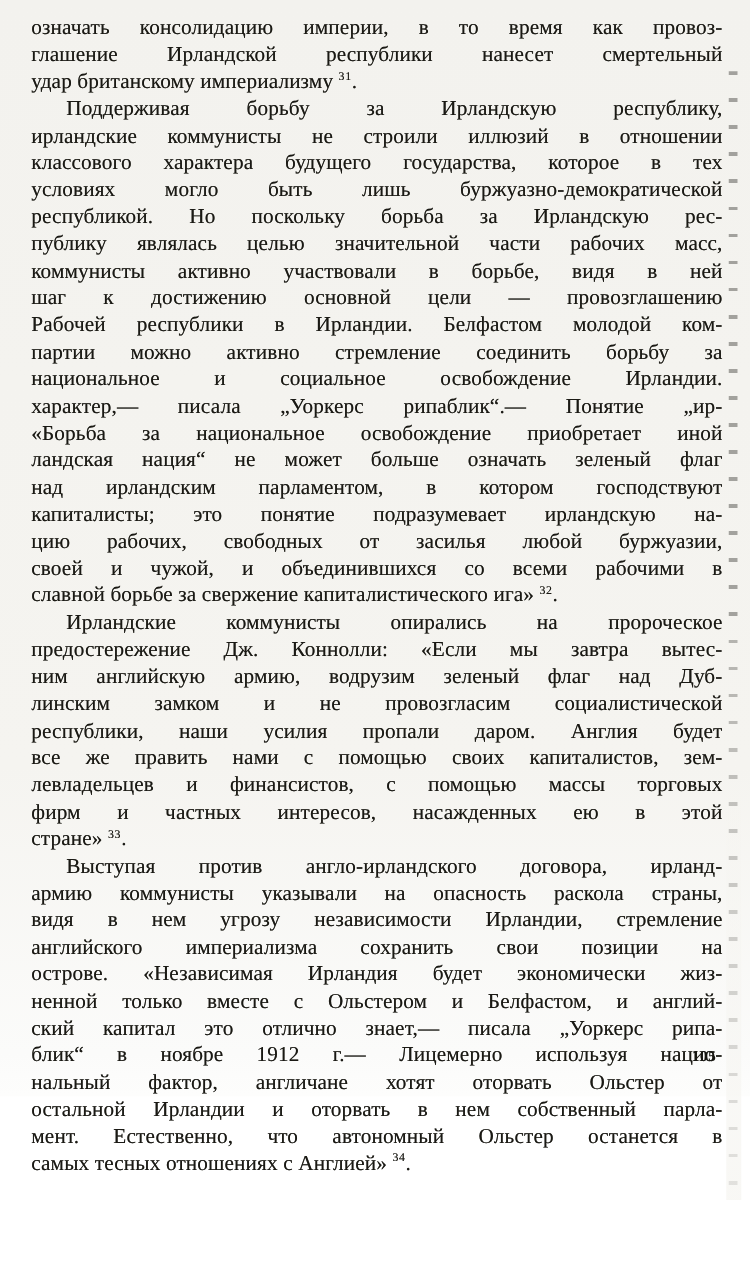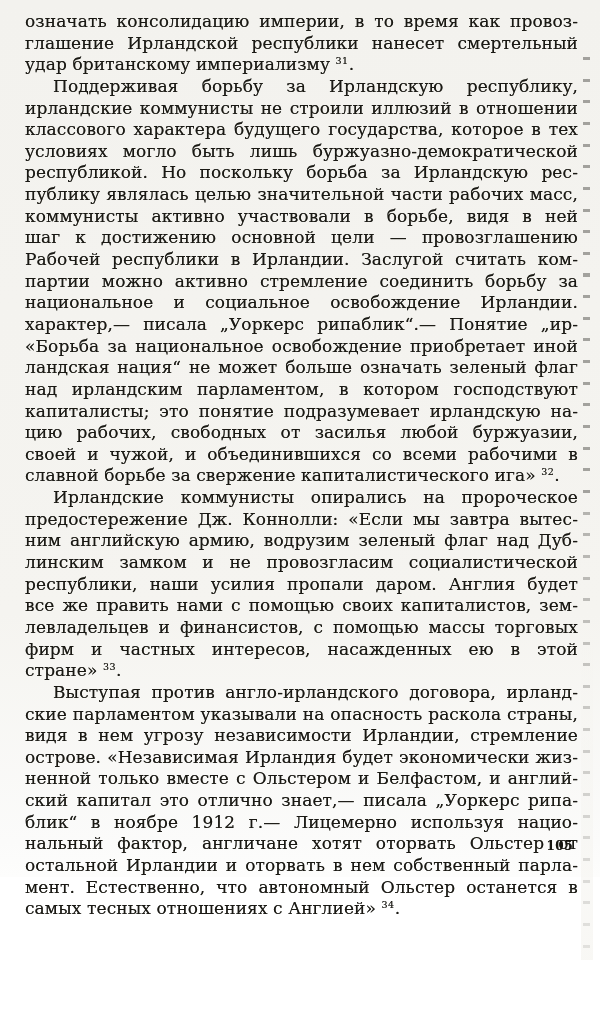--- a/index.html
+++ b/index.html
@@ -11,20 +11,21 @@
     height: 1011px;
     overflow: hidden;
     font-family: "DejaVu Serif", "Liberation Serif", serif;
   }
   .page {
     position: relative;
     width: 600px;
     height: 877px;
     background: linear-gradient(180deg, #f3f2ee 0%, #f5f4f0 70%, #fbfbfa 96%, #fdfdfc 100%);
     color: #1a1914;
+    font-family: Liberation Serif, serif;
   }
   .text-block {
     position: absolute;
     left: 25px;
     top: 11px;
     width: 553px;
   }
   .paragraph {
     margin: 0;
     padding: 0;
@@ -106,21 +107,21 @@
       </div>
       <div class="paragraph">
         <div class="line indent">Поддерживая борьбу за Ирландскую республику,</div>
         <div class="line">ирландские коммунисты не строили иллюзий в отношении</div>
         <div class="line">классового характера будущего государства, которое в тех</div>
         <div class="line">условиях могло быть лишь буржуазно-демократической</div>
         <div class="line">республикой. Но поскольку борьба за Ирландскую рес-</div>
         <div class="line">публику являлась целью значительной части рабочих масс,</div>
         <div class="line">коммунисты активно участвовали в борьбе, видя в ней</div>
         <div class="line">шаг к достижению основной цели — провозглашению</div>
-        <div class="line">Рабочей республики в Ирландии. Заслугой считать ком-</div>
+        <div class="line">Рабочей республики в Ирландии. Белфастом молодой ком-</div>
         <div class="line">партии можно активно стремление соединить борьбу за</div>
         <div class="line">национальное и социальное освобождение Ирландии.</div>
         <div class="line">характер,— писала „Уоркерс рипаблик“.— Понятие „ир-</div>
         <div class="line">«Борьба за национальное освобождение приобретает иной</div>
         <div class="line">ландская нация“ не может больше означать зеленый флаг</div>
         <div class="line">над ирландским парламентом, в котором господствуют</div>
         <div class="line">капиталисты; это понятие подразумевает ирландскую на-</div>
         <div class="line">цию рабочих, свободных от засилья любой буржуазии,</div>
         <div class="line">своей и чужой, и объединившихся со всеми рабочими в</div>
         <div class="line last">славной борьбе за свержение капиталистического ига» <sup>32</sup>.</div>
@@ -131,22 +132,23 @@
         <div class="line">ним английскую армию, водрузим зеленый флаг над Дуб-</div>
         <div class="line">линским замком и не провозгласим социалистической</div>
         <div class="line">республики, наши усилия пропали даром. Англия будет</div>
         <div class="line">все же править нами с помощью своих капиталистов, зем-</div>
         <div class="line">левладельцев и финансистов, с помощью массы торговых</div>
         <div class="line">фирм и частных интересов, насажденных ею в этой</div>
         <div class="line last">стране» <sup>33</sup>.</div>
       </div>
       <div class="paragraph">
         <div class="line indent">Выступая против англо-ирландского договора, ирланд-</div>
-        <div class="line">ские парламентом указывали на опасность раскола страны,</div>
+        <div class="line">армию коммунисты указывали на опасность раскола страны,</div>
         <div class="line">видя в нем угрозу независимости Ирландии, стремление</div>
+        <div class="line">английского империализма сохранить свои позиции на</div>
         <div class="line">острове. «Независимая Ирландия будет экономически жиз-</div>
         <div class="line">ненной только вместе с Ольстером и Белфастом, и англий-</div>
         <div class="line">ский капитал это отлично знает,— писала „Уоркерс рипа-</div>
         <div class="line">блик“ в ноябре 1912 г.— Лицемерно используя нацио-</div>
         <div class="line">нальный фактор, англичане хотят оторвать Ольстер от</div>
         <div class="line">остальной Ирландии и оторвать в нем собственный парла-</div>
         <div class="line">мент. Естественно, что автономный Ольстер останется в</div>
         <div class="line last">самых тесных отношениях с Англией» <sup>34</sup>.</div>
       </div>
     </div>

